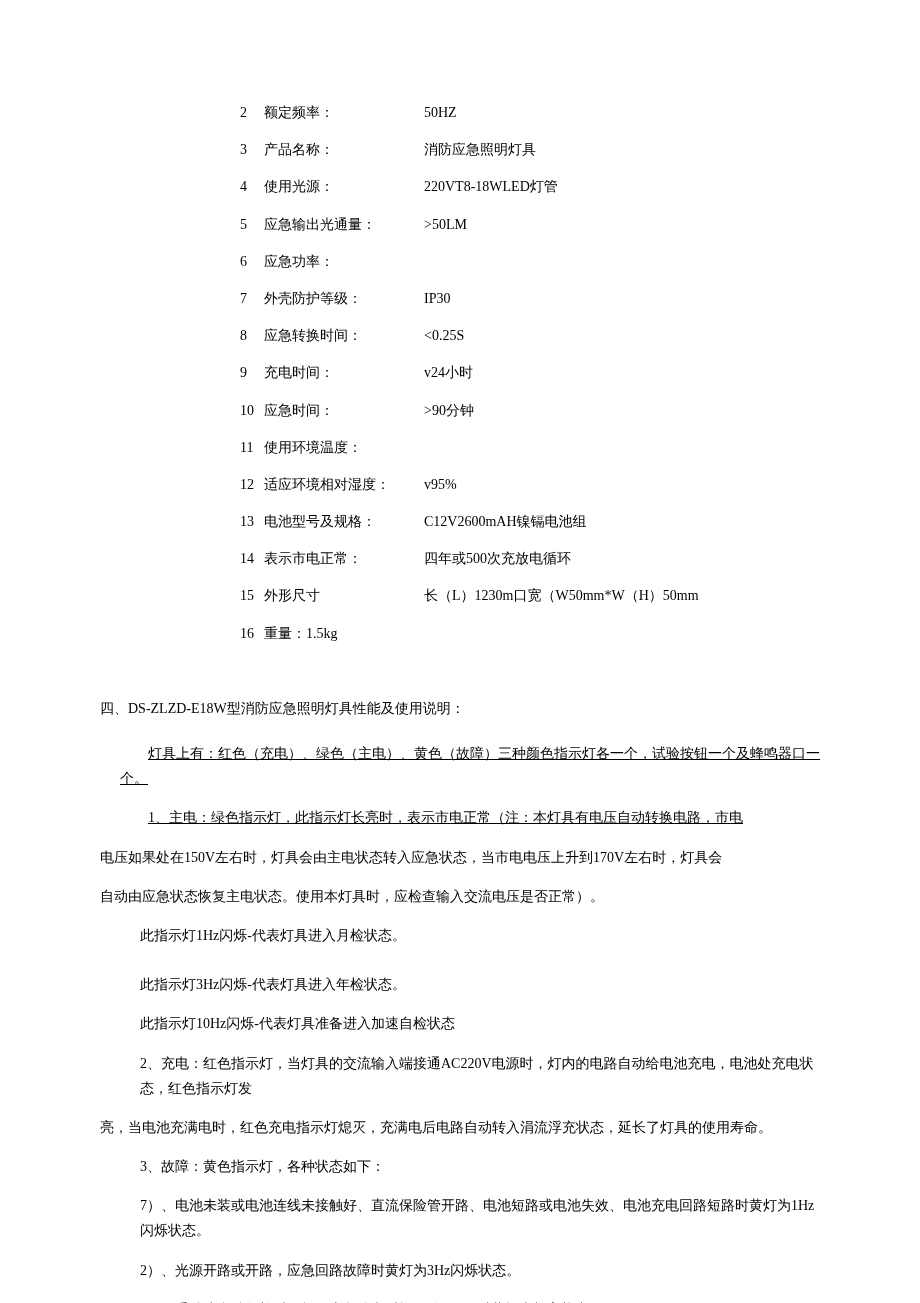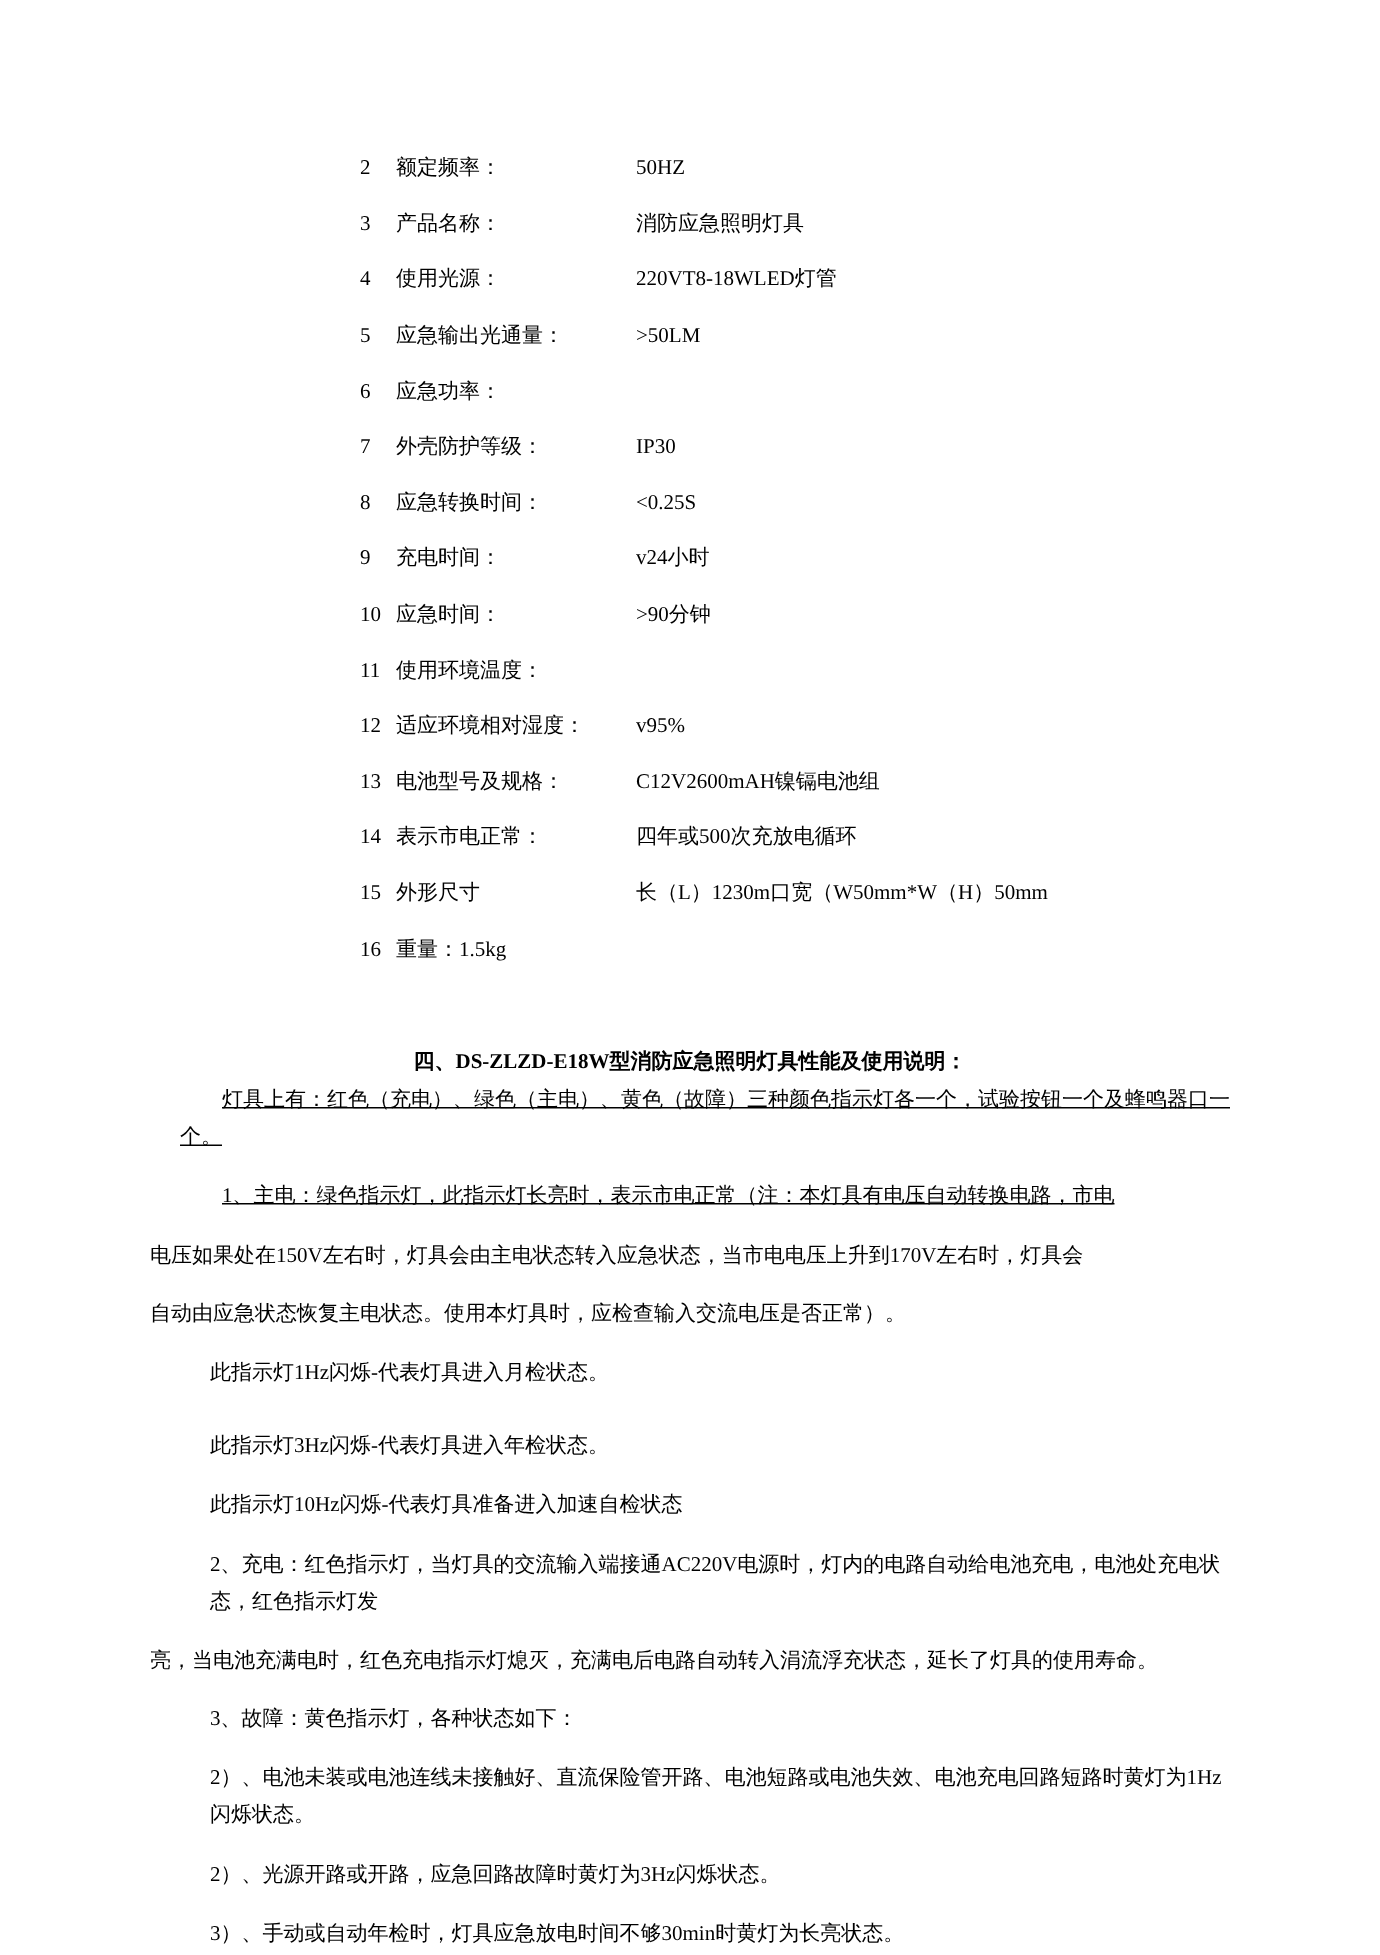--- a/index.html
+++ b/index.html
@@ -26,23 +26,23 @@
       width: 24px;
       text-align: left;
     }
     .spec-label {
       width: 160px;
     }
     .spec-value {
       flex: 1;
     }
     .section-title {
-      font-weight: bold;
+      font-weight: normal;
       margin-top: 30px;
-      text-align: center;
+      margin-bottom: 20px;
     }
     .para {
       margin-bottom: 14px;
       text-indent: 2em;
       margin-left: 20px;
       text-decoration: underline;
     }
     .para-noindent {
       margin-bottom: 14px;
       margin-left: 0;
@@ -144,15 +144,15 @@
 <div class="para-noindent">自动由应急状态恢复主电状态。使用本灯具时，应检查输入交流电压是否正常）。</div>
 
 <div class="para-sub">此指示灯1Hz闪烁-代表灯具进入月检状态。</div>
 <div class="para-sub" style="margin-top:24px">此指示灯3Hz闪烁-代表灯具进入年检状态。</div>
 <div class="para-sub">此指示灯10Hz闪烁-代表灯具准备进入加速自检状态</div>
 
 <div class="para-sub">2、充电：红色指示灯，当灯具的交流输入端接通AC220V电源时，灯内的电路自动给电池充电，电池处充电状态，红色指示灯发</div>
 <div class="para-noindent">亮，当电池充满电时，红色充电指示灯熄灭，充满电后电路自动转入涓流浮充状态，延长了灯具的使用寿命。</div>
 
 <div class="para-sub">3、故障：黄色指示灯，各种状态如下：</div>
-<div class="para-sub2">2）、电池未装或电池连线未接触好、直流保险管开路、电池短路或电池失效、电池充电回路短路时黄灯为1Hz闪烁状态。</div>
+<div class="para-sub2">7）、电池未装或电池连线未接触好、直流保险管开路、电池短路或电池失效、电池充电回路短路时黄灯为1Hz闪烁状态。</div>
 <div class="para-sub">2）、光源开路或开路，应急回路故障时黄灯为3Hz闪烁状态。</div>
 <div class="para-sub">3）、手动或自动年检时，灯具应急放电时间不够30min时黄灯为长亮状态。</div>
 
 </body></html>

